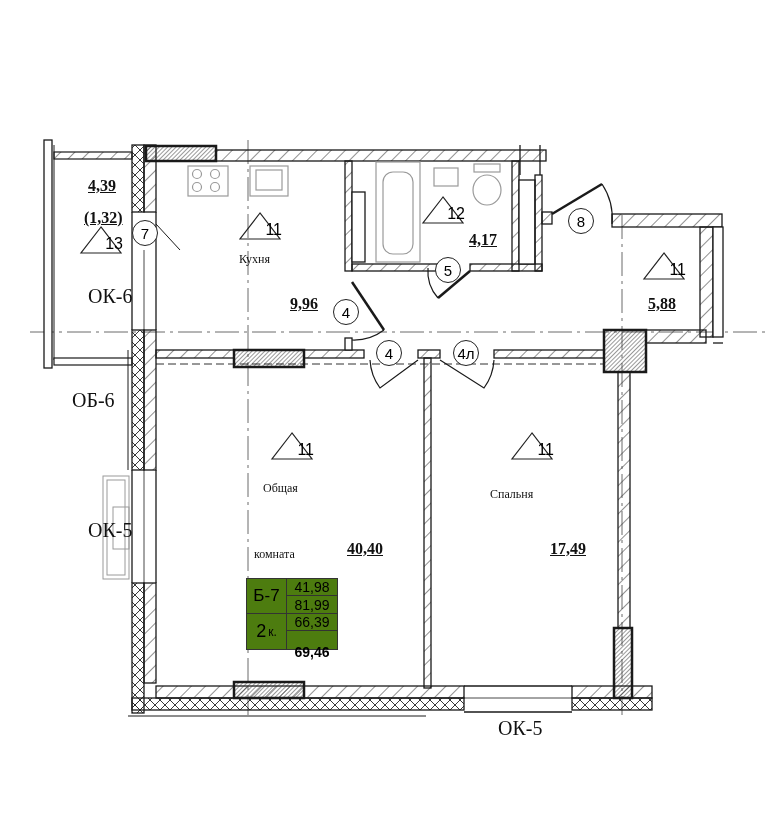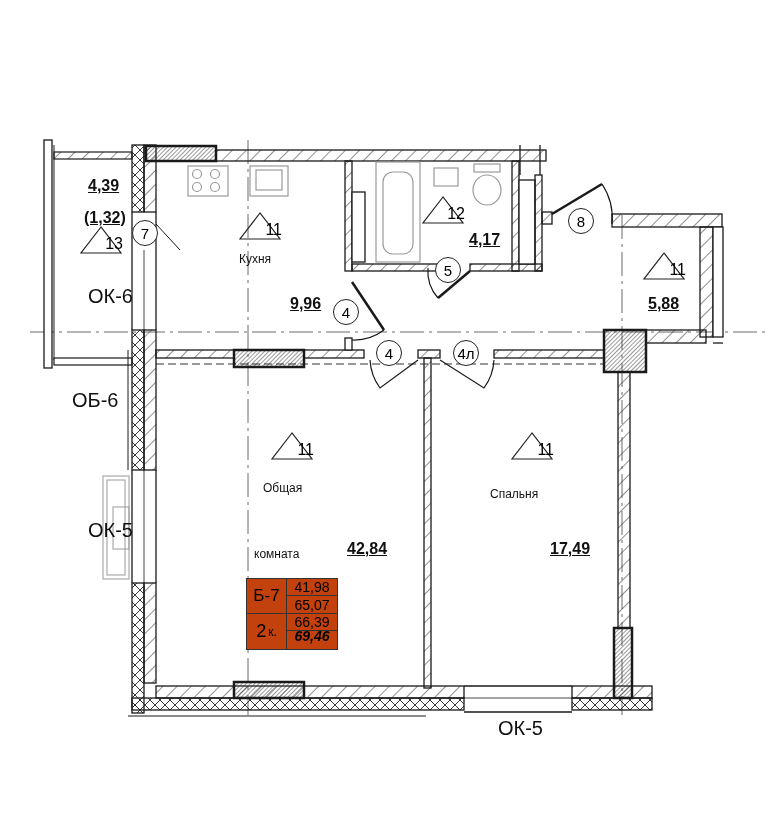--- a/index.html
+++ b/index.html
@@ -1,27 +1,27 @@
 <!DOCTYPE html>
 <html><head>
 <meta charset="utf-8">
 <style>
   html, body { margin:0; padding:0; background:#ffffff; }
   body { width:765px; height:815px; position:relative; overflow:hidden; font-family:"Liberation Sans", sans-serif; }
   #plan { position:absolute; left:0; top:0; }
-  .lbl { position:absolute; font-family:Liberation Sans, sans-serif; color:#111; white-space:nowrap; line-height:1; }
+  .lbl { position:absolute; font-family:Liberation Serif, serif; color:#111; white-space:nowrap; line-height:1; }
   .room-name { font-size:12px; }
   .area { font-size:16px; font-weight:bold; text-decoration:underline; }
   .mark { font-size:20px; }
   .circ { position:absolute; width:26px; height:26px; border:1.3px solid #222; border-radius:50%; background:#fff;
           font-size:15px; display:flex; align-items:center; justify-content:center; box-sizing:border-box; }
   .tri { position:absolute; width:44px; height:28px; }
   .tri svg { position:absolute; left:0; top:0; }
   .tri span { position:absolute; left:0; width:44px; top:9px; text-align:right; font-size:16px; }
-  .spec { position:absolute; left:246px; top:578px; width:90px; height:70px; border:1px solid #333; font-size:14px; background:#c2410c; }
+  .spec { position:absolute; left:246px; top:578px; width:90px; height:70px; border:1px solid #333; font-size:14px; background:#4d7c0f; }
   .spec .cell { position:absolute; display:flex; align-items:center; justify-content:center; }
 </style>
 </head>
 <body>
 
 <svg id="plan" width="765" height="815" viewBox="0 0 765 815" xmlns="http://www.w3.org/2000/svg">
   <defs>
     <pattern id="diag" patternUnits="userSpaceOnUse" width="10" height="10" patternTransform="rotate(45)">
       <line x1="0" y1="0" x2="0" y2="10" stroke="#222" stroke-width="1"></line>
     </pattern>
@@ -198,34 +198,34 @@
 <div class="lbl area" style="left:648px;top:296px;">5,88</div>
 
 <div class="tri" style="left:270px;top:432px;">
   <svg width="44" height="28">
       <polygon points="22,1 2,27 42,27" fill="none" stroke="#222" stroke-width="1.2"></polygon>
     </svg>
   <span>11</span>
 </div>
 <div class="lbl room-name" style="left:263px;top:482px;">Общая</div>
 <div class="lbl room-name" style="left:254px;top:500px;margin-top:48px;">комната</div>
-<div class="lbl area" style="left:347px;top:541px;">42,84</div>
+<div class="lbl area" style="left:347px;top:541px;">40,40</div>
 
 <div class="tri" style="left:510px;top:432px;">
   <svg width="44" height="28">
       <polygon points="22,1 2,27 42,27" fill="none" stroke="#222" stroke-width="1.2"></polygon>
     </svg>
   <span>11</span>
 </div>
 <div class="lbl room-name" style="left:490px;top:488px;">Спальня</div>
 <div class="lbl area" style="left:550px;top:541px;">17,49</div>
 
 <div class="spec">
   <div class="cell" style="left:0;top:0;width:40px;height:35px;font-size:17px;border-right:1px solid #333;border-bottom:1px solid #333;box-sizing:border-box;">Б-7</div>
   <div class="cell" style="left:40px;top:0;width:50px;height:17px;border-bottom:1px solid #333;box-sizing:border-box;">41,98</div>
-  <div class="cell" style="left:40px;top:17px;width:50px;height:18px;border-bottom:1px solid #333;box-sizing:border-box;">65,07</div>
+  <div class="cell" style="left:40px;top:17px;width:50px;height:18px;border-bottom:1px solid #333;box-sizing:border-box;">81,99</div>
   <div class="cell" style="left:0;top:35px;width:40px;height:35px;border-right:1px solid #333;box-sizing:border-box;">
     <span style="font-size:18px;">2</span>
       <span style="font-size:12px;margin-left:2px;">к.</span>
   </div>
   <div class="cell" style="left:40px;top:35px;width:50px;height:17px;font-weight:normal;border-bottom:1px solid #333;box-sizing:border-box;">66,39</div>
-  <div class="cell" style="left:40px;top:48px;width:50px;height:18px;font-weight:bold;font-style:italic;">69,46</div>
+  <div class="cell" style="left:40px;top:64px;width:50px;height:18px;font-weight:bold;">69,46</div>
 </div>
 
 </body></html>

